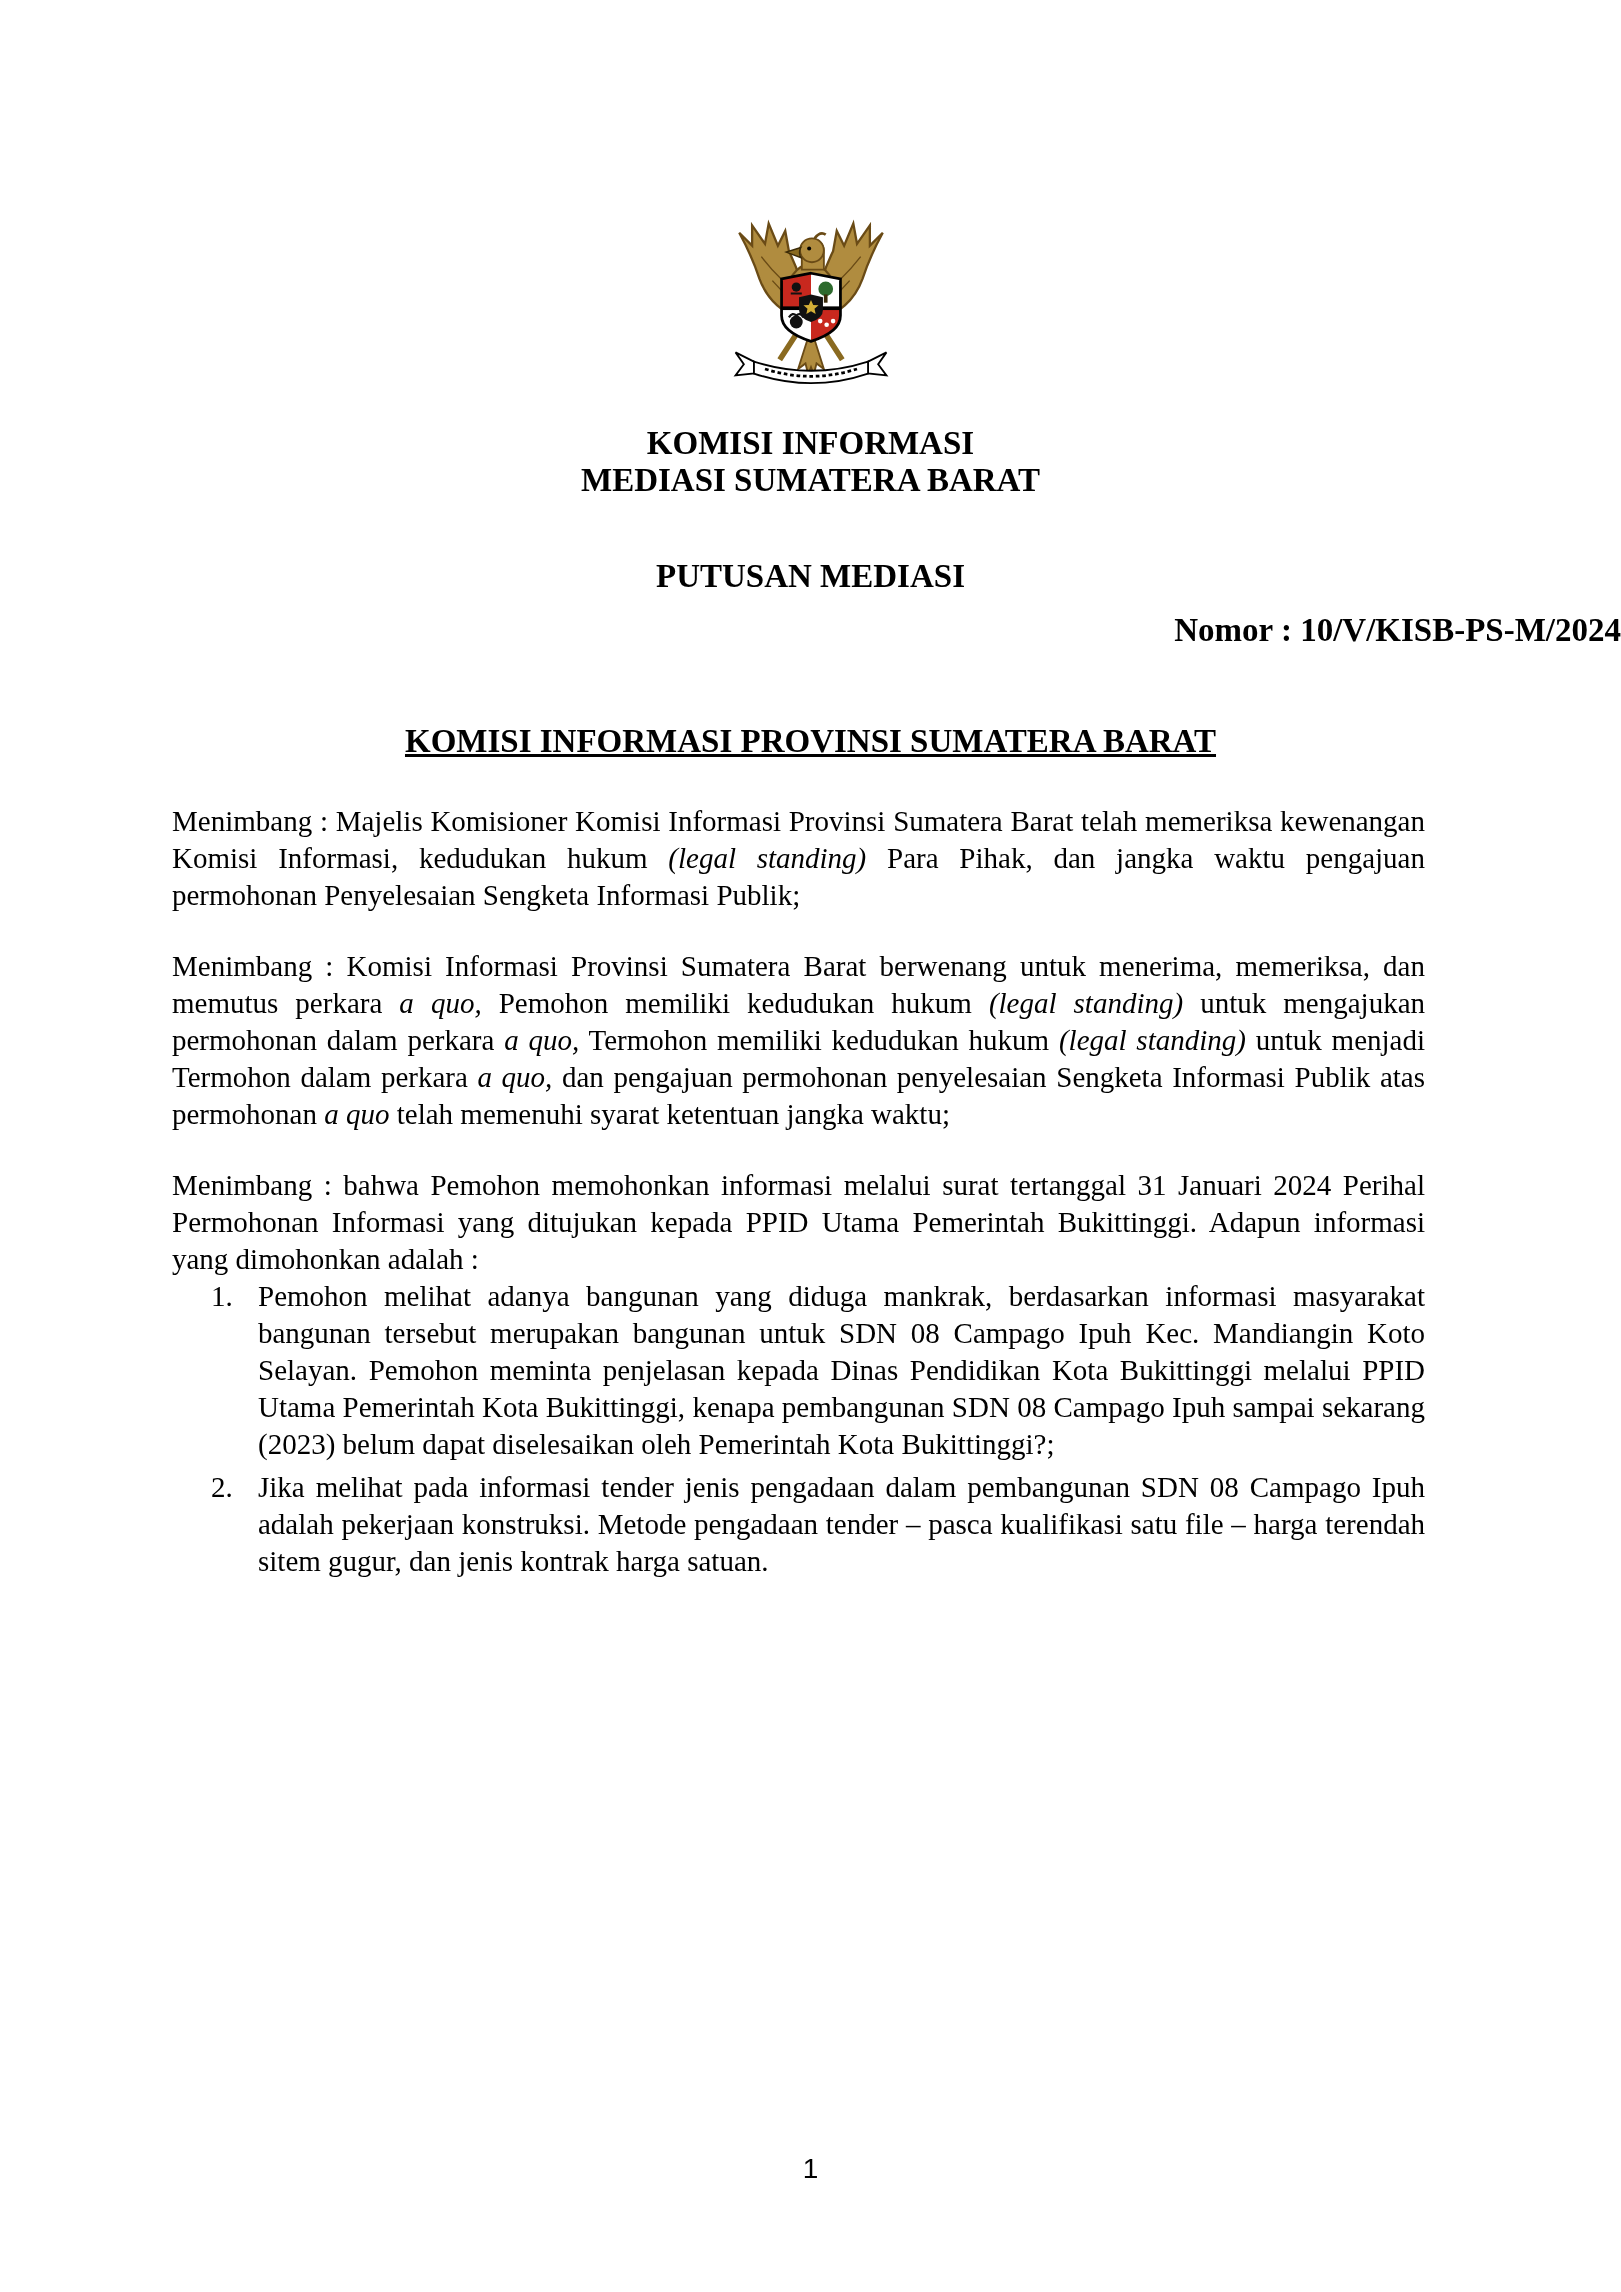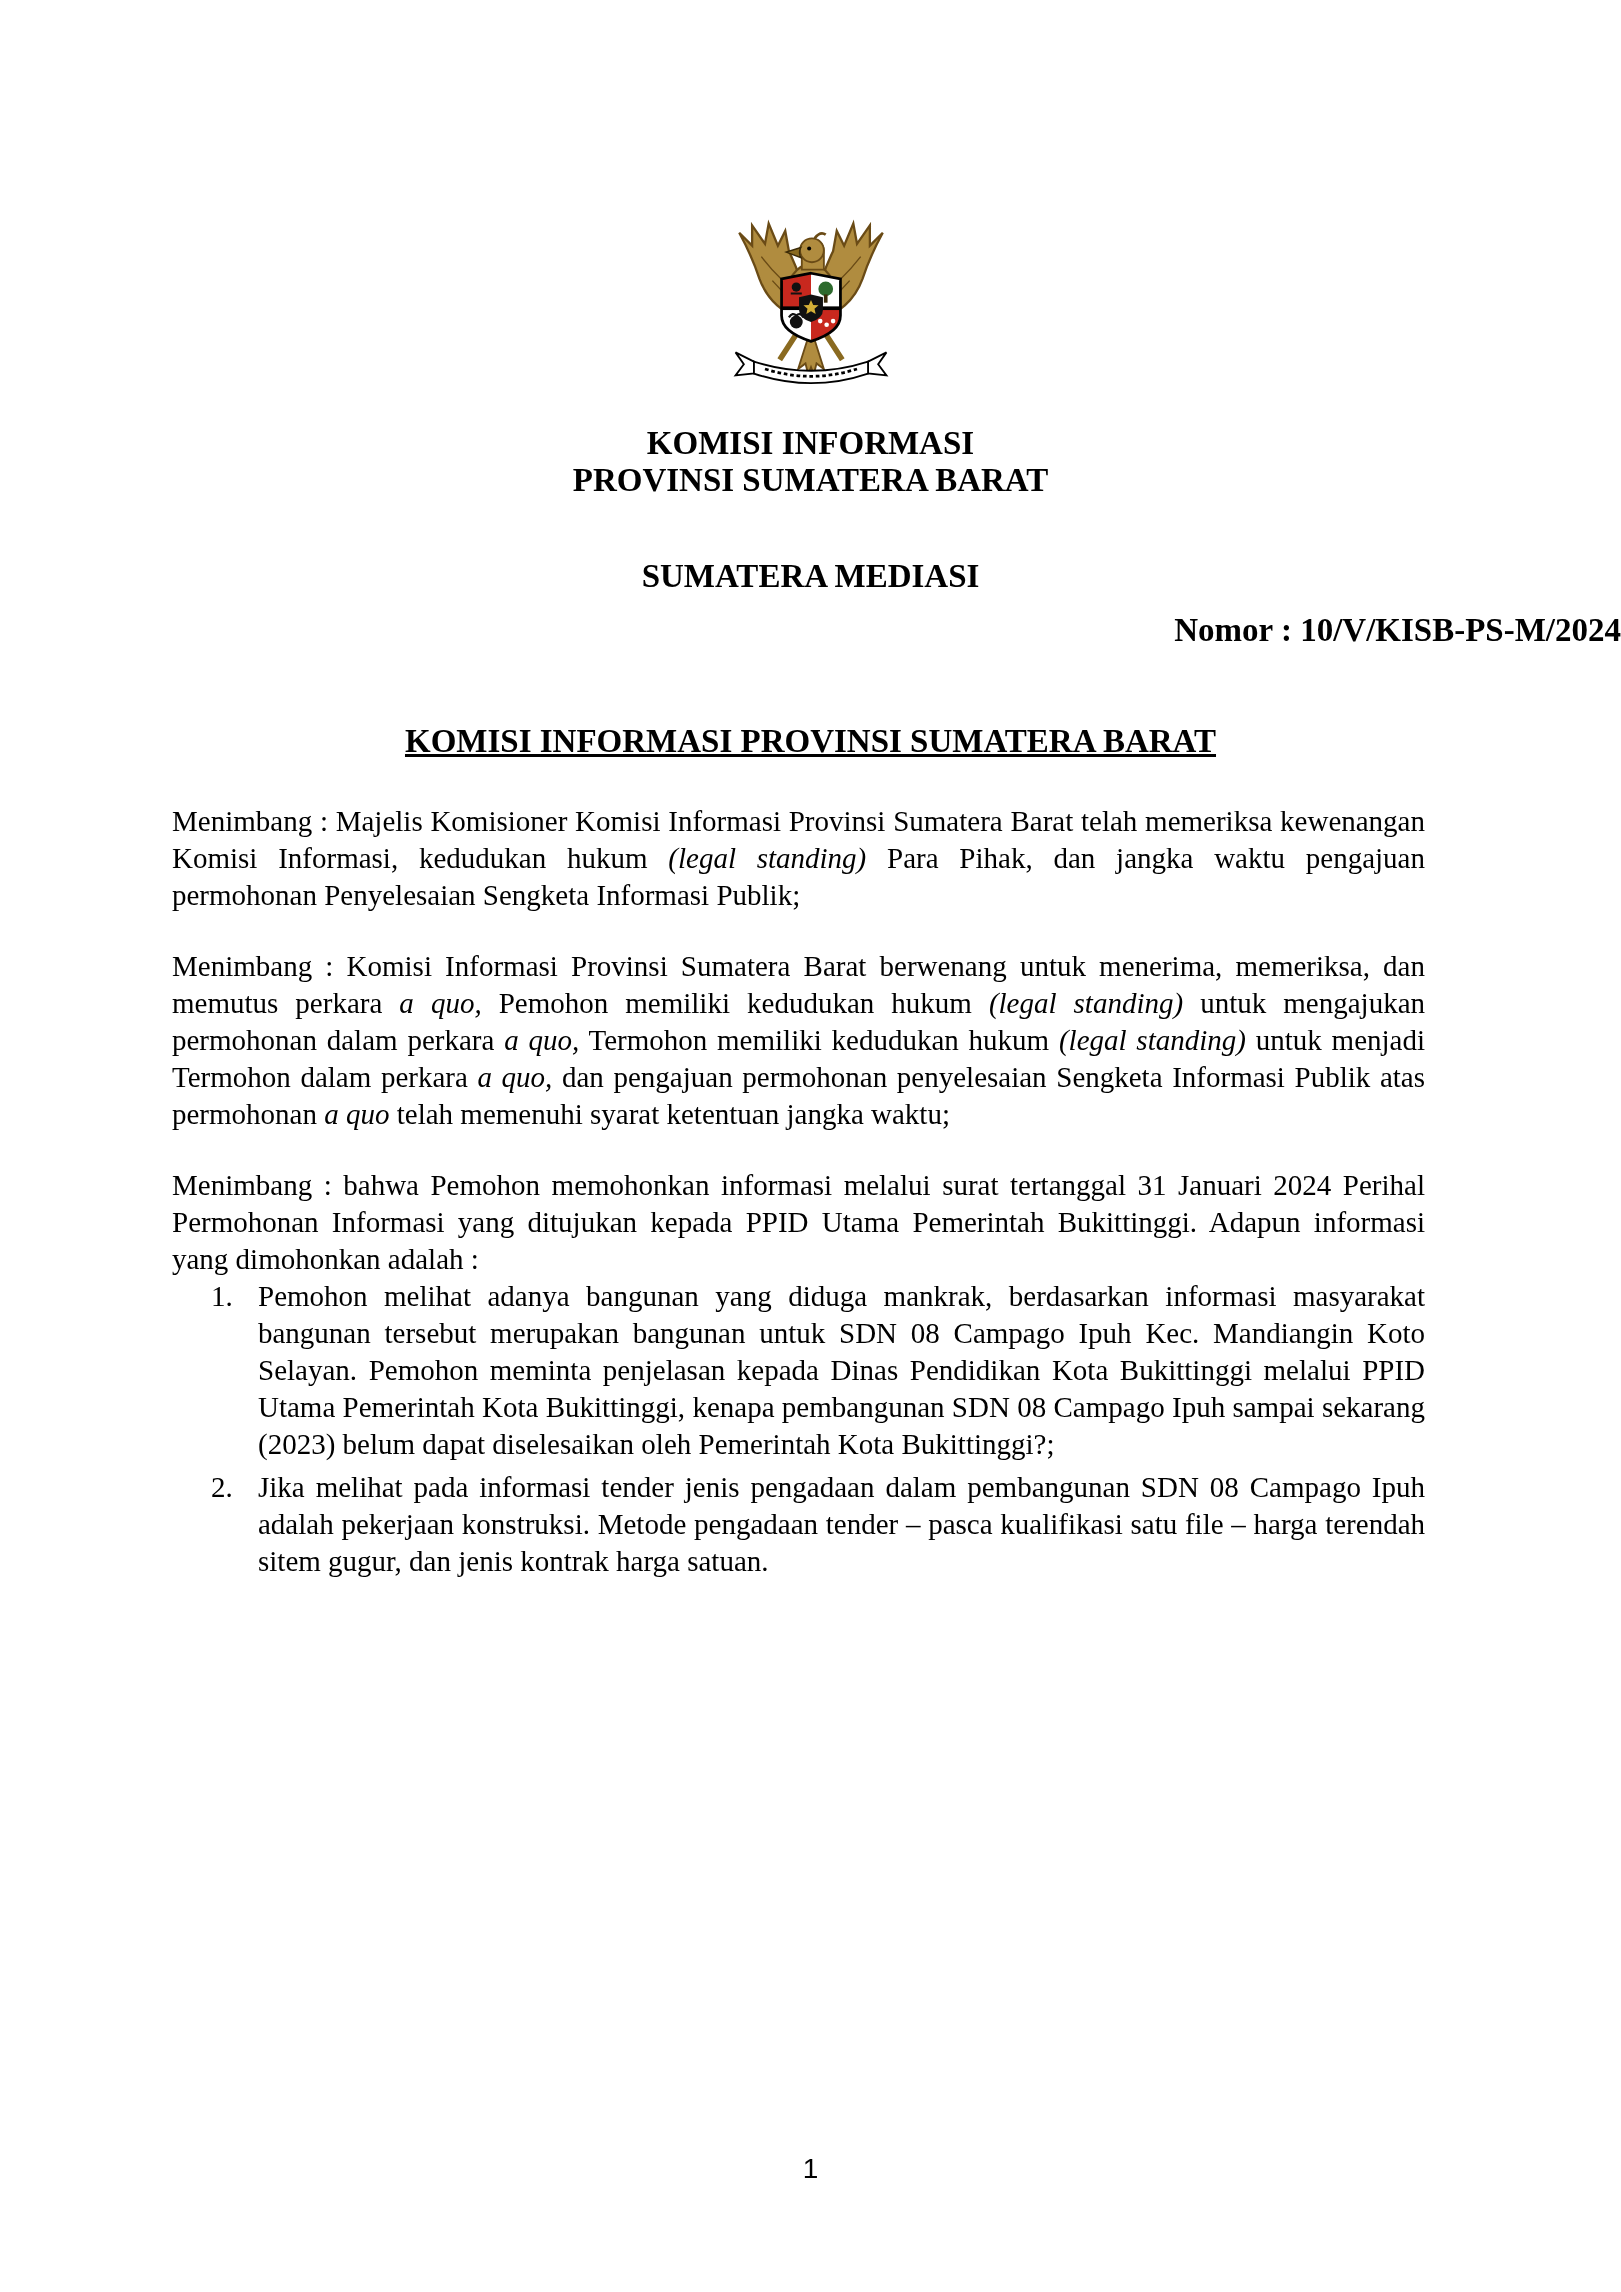--- a/index.html
+++ b/index.html
@@ -95,24 +95,24 @@
         </g>
         <path d="M100 88 L132 94 L132 134 Q132 152 100 162 Q68 152 68 134 L68 94 Z" fill="none" stroke="#000" stroke-width="3"></path>
         <path d="M100 111 L113 114 L113 128 Q113 137 100 141 Q87 137 87 128 L87 114 Z" fill="#111"></path>
         <path d="M100 117 L102.4 122.4 L108.2 122.9 L103.8 126.7 L105.1 132.4 L100 129.4 L94.9 132.4 L96.2 126.7 L91.8 122.9 L97.6 122.4 Z" fill="#d4af37"></path>
       </g>
     </svg>
   </div>
 
   <div class="letterhead">
     <div>KOMISI INFORMASI</div>
-    <div>PROVINSI SUMATERA BARAT</div>
+    <div>MEDIASI SUMATERA BARAT</div>
   </div>
 
-  <div class="doc-title">SUMATERA MEDIASI</div>
+  <div class="doc-title">PUTUSAN MEDIASI</div>
   <div class="doc-number">Nomor : 10/V/KISB-PS-M/2024</div>
   <div class="issuer">KOMISI INFORMASI PROVINSI SUMATERA BARAT</div>
 
   <div class="body-text">
     <p class="para"><span>Menimbang : Majelis Komisioner Komisi Informasi Provinsi Sumatera Barat telah memeriksa kewenangan Komisi Informasi, kedudukan hukum </span><span class="it">(legal standing)</span><span> Para Pihak, dan jangka waktu pengajuan permohonan Penyelesaian Sengketa Informasi Publik;</span></p>
     <p class="para"><span>Menimbang : Komisi Informasi Provinsi Sumatera Barat berwenang untuk menerima, memeriksa, dan memutus perkara </span><span class="it">a quo,</span><span> Pemohon memiliki kedudukan hukum </span><span class="it">(legal standing)</span><span> untuk mengajukan permohonan dalam perkara </span><span class="it">a quo,</span><span> Termohon memiliki kedudukan hukum </span><span class="it">(legal standing)</span><span> untuk menjadi Termohon dalam perkara </span><span class="it">a quo,</span><span> dan pengajuan permohonan penyelesaian Sengketa Informasi Publik atas permohonan </span><span class="it">a quo</span><span> telah memenuhi syarat ketentuan jangka waktu;</span></p>
     <p class="para tight"><span>Menimbang : bahwa Pemohon memohonkan informasi melalui surat tertanggal 31 Januari 2024 Perihal Permohonan Informasi yang ditujukan kepada PPID Utama Pemerintah Bukittinggi. Adapun informasi yang dimohonkan adalah :</span></p>
 
     <div class="req-list">
       <div class="list-item">

